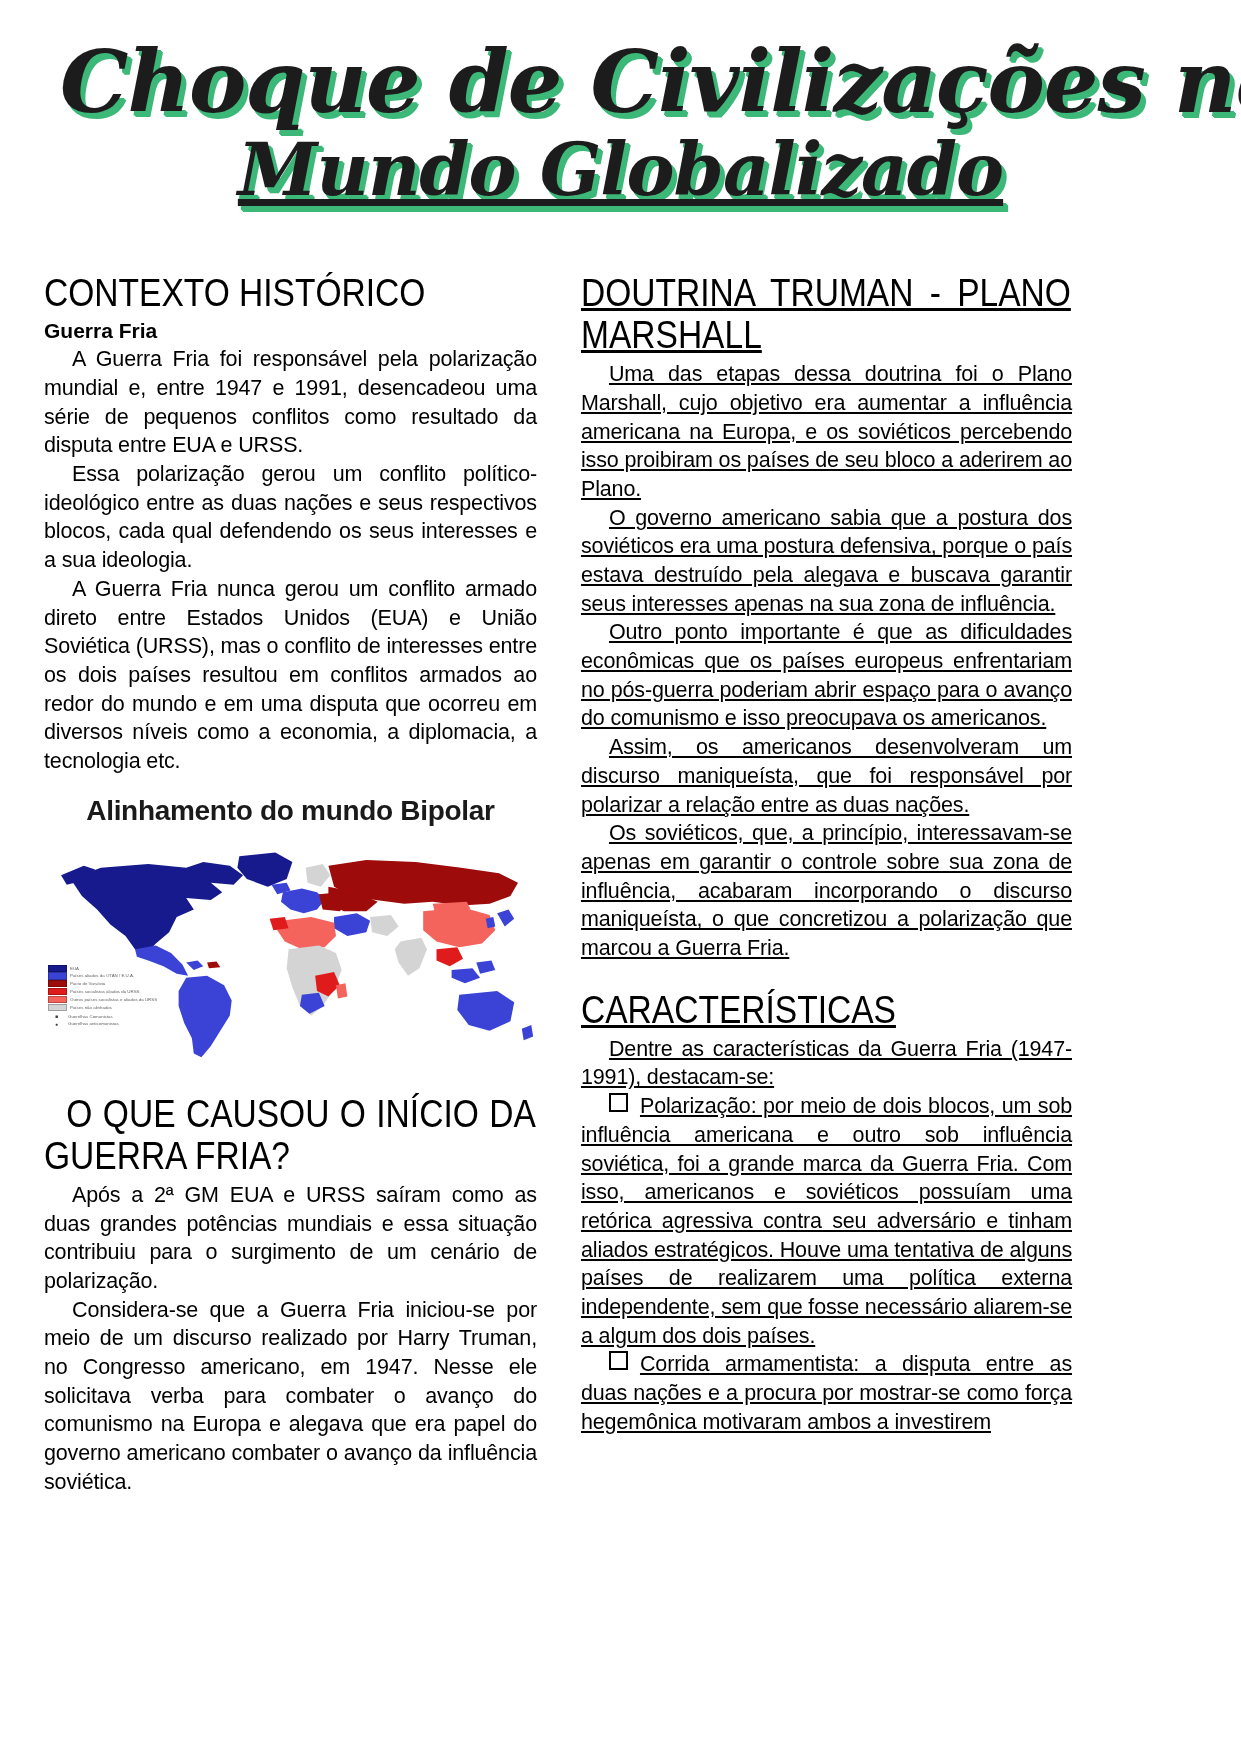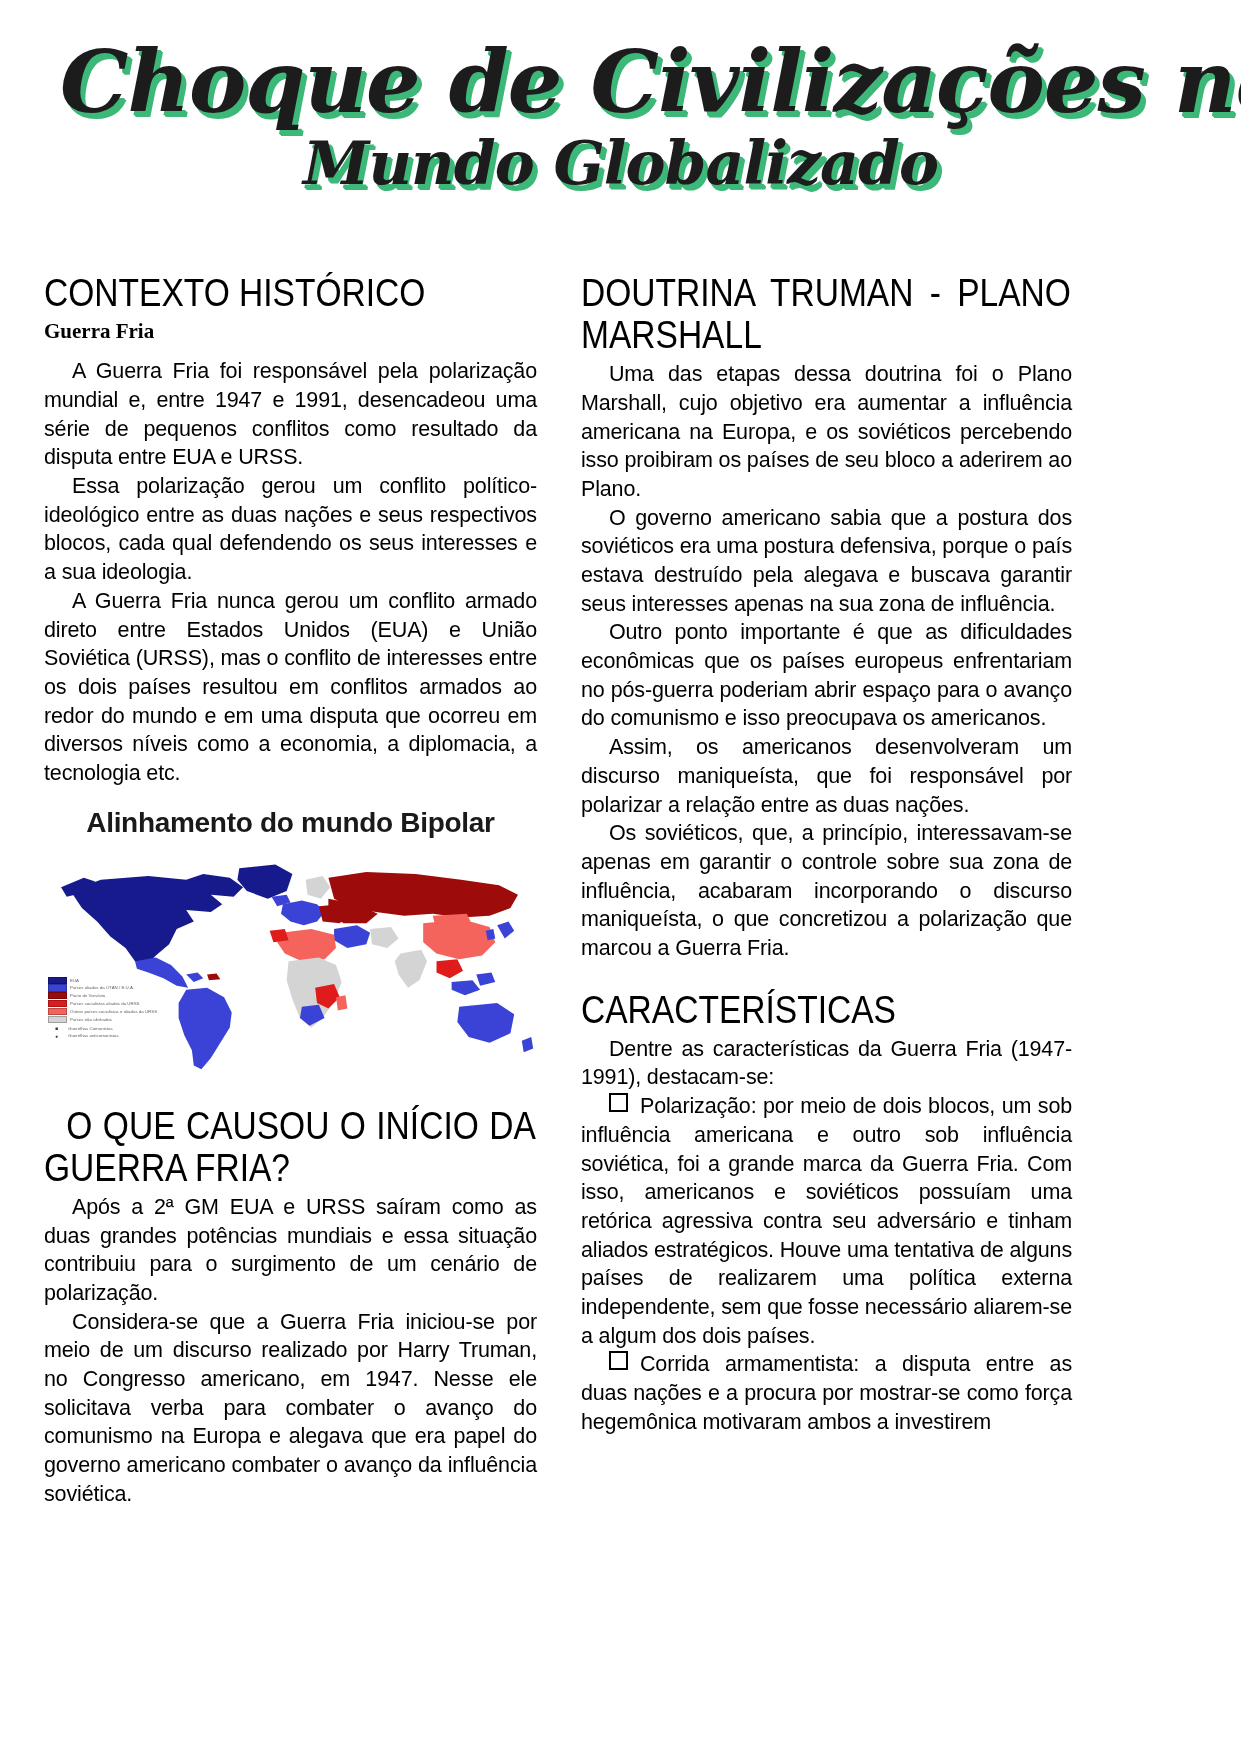--- a/index.html
+++ b/index.html
@@ -29,40 +29,40 @@
     font-size: 86px;
     line-height: 1.12;
     letter-spacing: -1px;
     color: #1c1c1c;
     text-shadow:
        4px 5px 0 #3cb878,
        5px 6px 0 #3cb878,
        3px 4px 0 #3cb878;
     white-space: nowrap;
   }
-  .title-line.l2 { font-size: 60px; }
+  .title-line.l2 { font-size: 72px; text-decoration: underline; }
 
   
   .columns {
     position: absolute;
     top: 272px;
     left: 0;
     width: 1116px;
     display: flex;
     gap: 26px;
     padding: 0 44px;
     box-sizing: border-box;
     align-items: flex-start;
   }
   .col {
     width: 50%;
     box-sizing: border-box;
   }
   .col-left  { padding-right: 8px; }
-  .col-right { padding-left: 10px; }
+  .col-right { padding-left: 10px; text-decoration: underline; }
 
   
   h2.section-heading {
     font-family: "Liberation Sans Narrow", "Liberation Sans", sans-serif;
     font-weight: normal;
     font-size: 39px;
     line-height: 1.08;
     margin: 0 0 4px 0;
     letter-spacing: 0px;
     transform: scaleX(0.86);
@@ -70,24 +70,24 @@
     width: 116%;
     color: #000;
   }
   h2.section-heading.indent { text-indent: 26px; }
   h2.section-heading.justify {
     text-align: justify;
     text-align-last: left;
   }
 
   h3.sub-heading {
-    font-family: Liberation Serif, serif;
+    font-family: Liberation Sans, sans-serif;
     font-weight: bold;
     font-size: 21px;
-    margin: 0 0 13px 0;
+    margin: 0 0 1px 0;
     line-height: 1.25;
   }
 
   
   p.body {
     font-family: "Liberation Sans", sans-serif;
     font-size: 21.5px;
     line-height: 1.335;
     margin: 0;
     text-align: justify;

